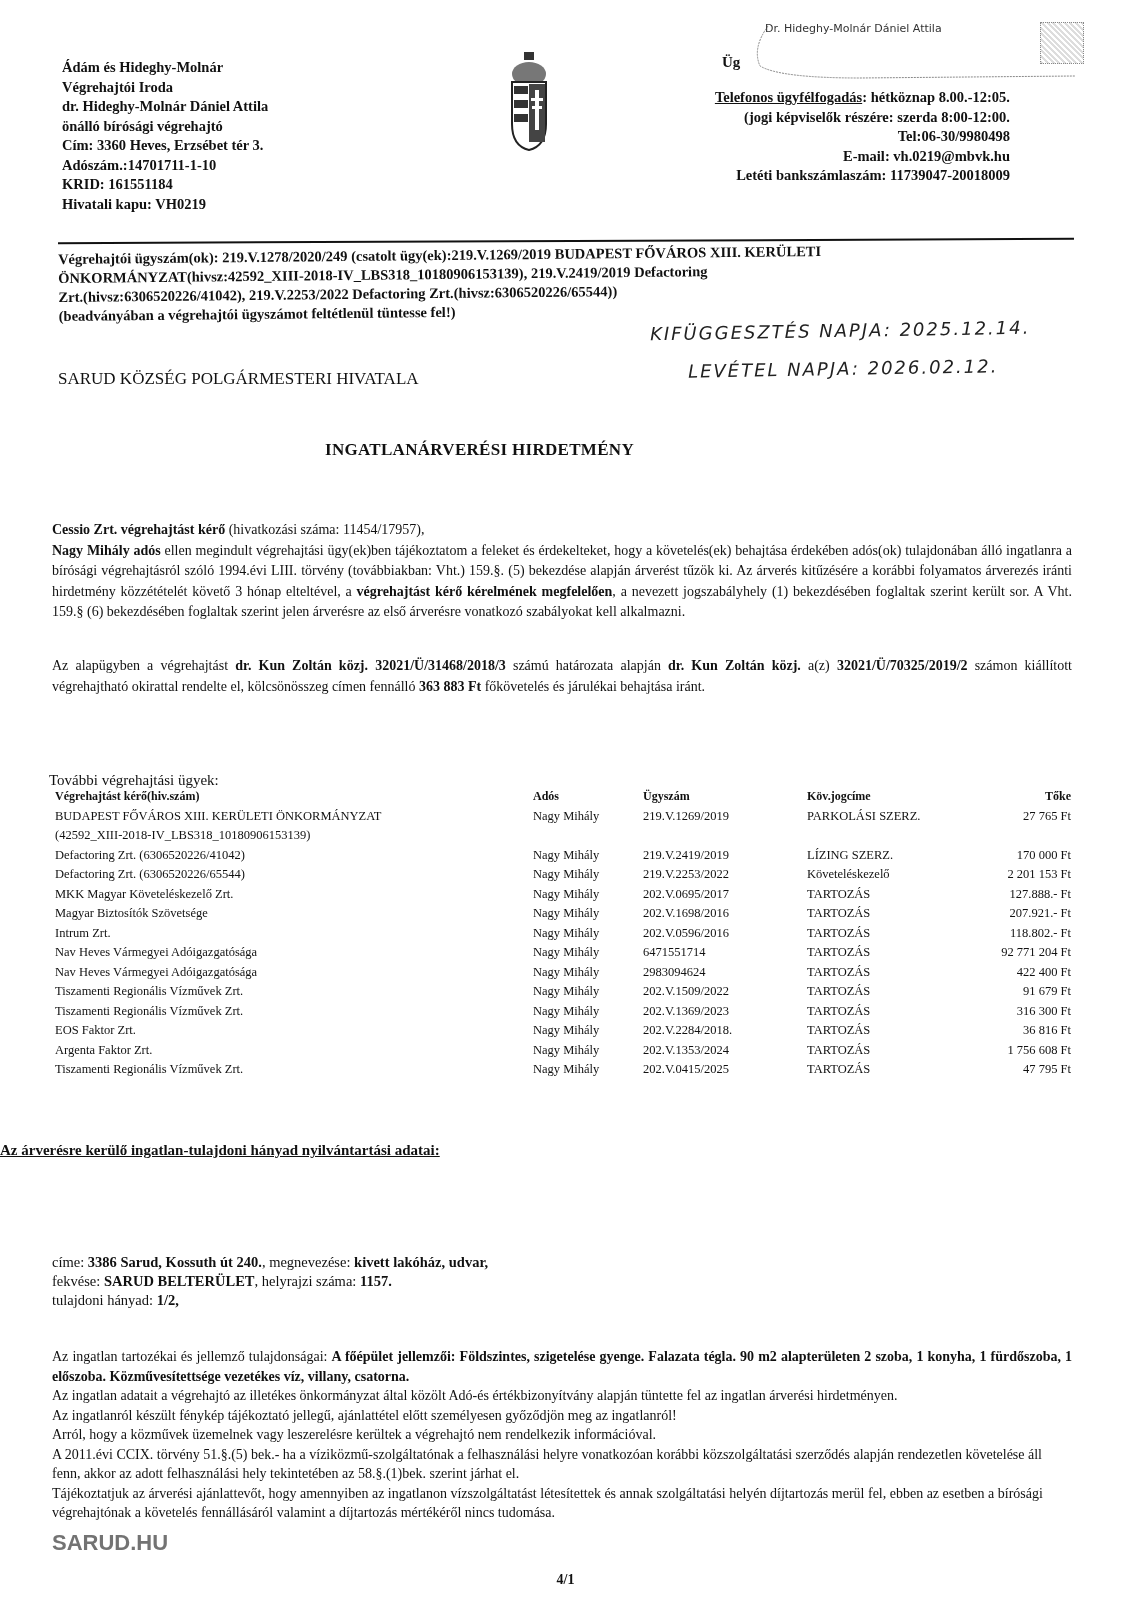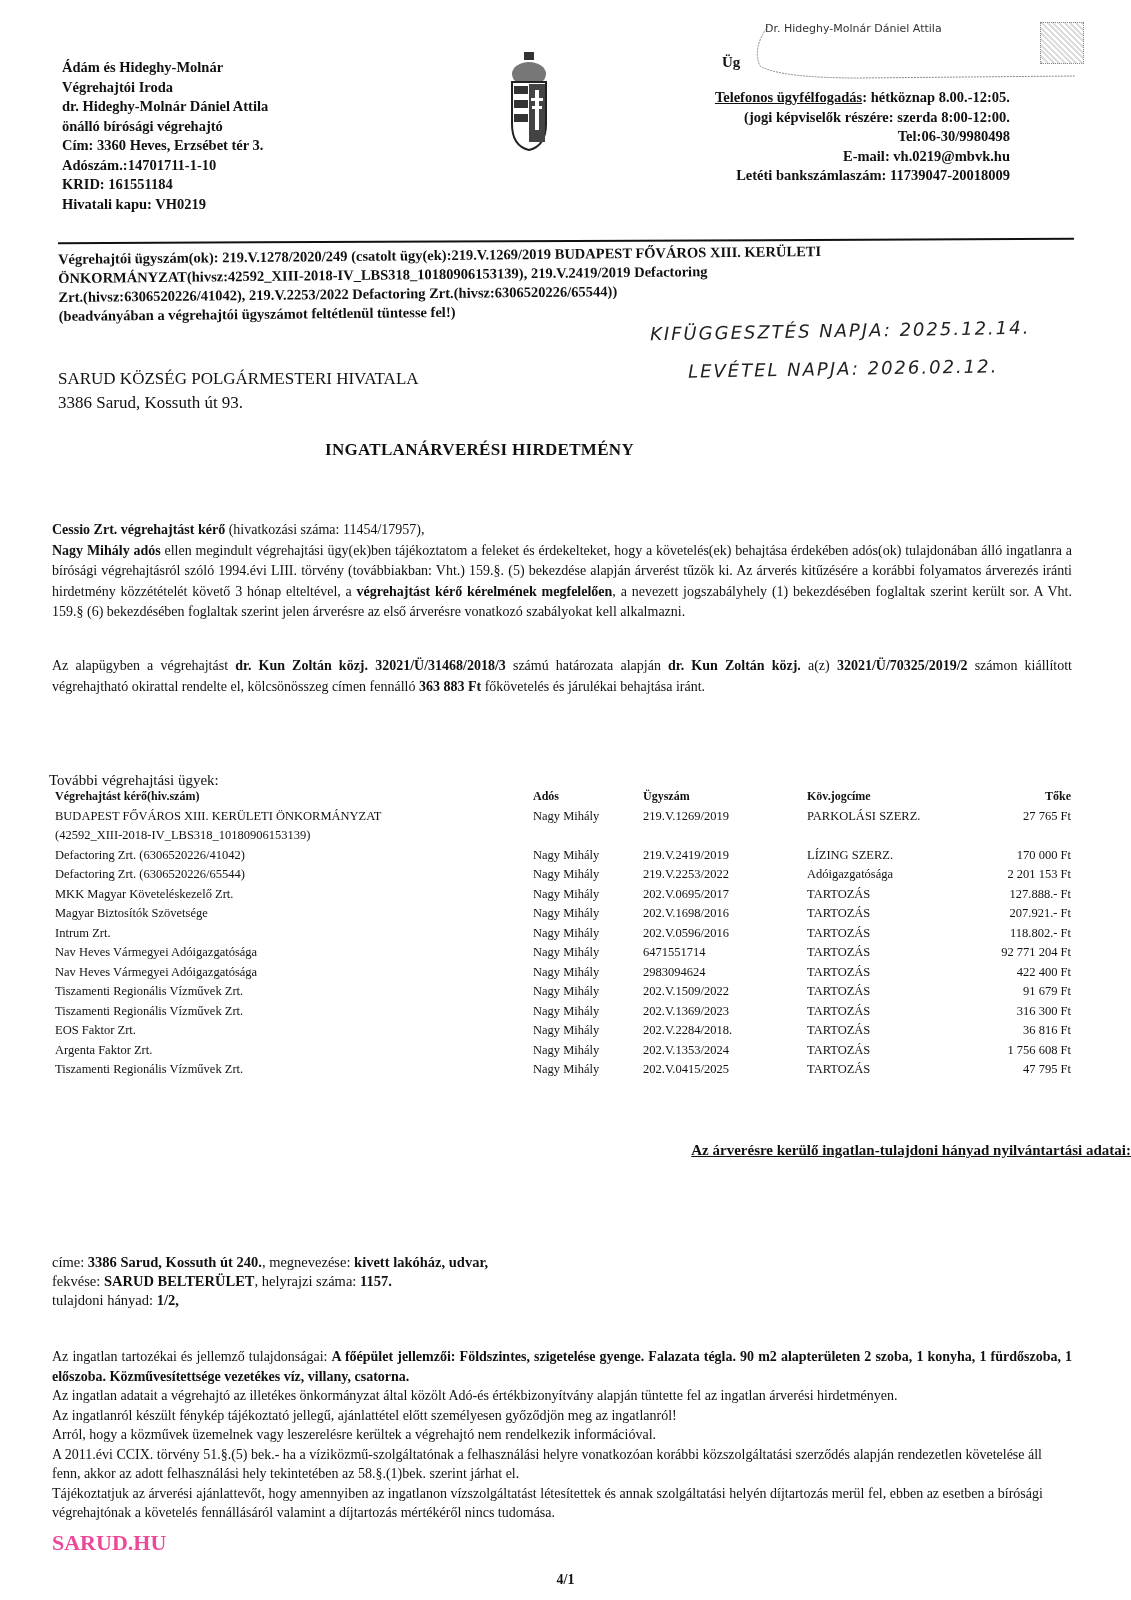--- a/index.html
+++ b/index.html
@@ -38,26 +38,26 @@
   .tbl { left: 55px; top: 789px; width: 1020px; font-size: 12.5px; }
   .tbl .row { position: relative; height: 19.5px; }
   .tbl .c1 { position: absolute; left: 0; width: 470px; }
   .tbl .c2 { position: absolute; left: 478px; width: 110px; }
   .tbl .c3 { position: absolute; left: 588px; width: 160px; }
   .tbl .c4 { position: absolute; left: 752px; width: 150px; }
   .tbl .c5 { position: absolute; left: 880px; width: 136px; text-align: right; }
   .tbl .hdr { font-weight: bold; text-decoration: underline; font-size: 12px; }
   .tbl .sub { position: absolute; left: 0; top: 19px; }
 
-  .section-title { left: 0; width: 1131px; top: 1142px; text-align: right; font-size: 15px; font-weight: bold; text-decoration: underline; }
+  .section-title { left: 0; width: 1131px; top: 1142px; text-align: left; font-size: 15px; font-weight: bold; text-decoration: underline; }
 
   .prop { left: 52px; top: 1253px; font-size: 14.5px; line-height: 19px; }
   .features { left: 52px; top: 1347px; width: 1020px; font-size: 14px; line-height: 19.5px; }
   .footer-page { left: 0; width: 1131px; top: 1572px; text-align: center; font-size: 14px; font-weight: bold; }
-  .watermark { left: 52px; top: 1530px; font-family: Liberation Serif, serif; font-size: 22px; color: #ec4899; font-weight: bold; }
+  .watermark { left: 52px; top: 1530px; font-family: Liberation Sans, sans-serif; font-size: 22px; color: #737373; font-weight: bold; }
 </style>
 </head>
 <body>
 
 <div class="abs hdr-left">
   <div>Ádám és Hideghy-Molnár</div>
   <div>Végrehajtói Iroda</div>
   <div>dr. Hideghy-Molnár Dániel Attila</div>
   <div>önálló bírósági végrehajtó</div>
   <div>Cím: 3360 Heves, Erzsébet tér 3.</div>
@@ -101,21 +101,20 @@
   <div>ÖNKORMÁNYZAT(hivsz:42592_XIII-2018-IV_LBS318_10180906153139), 219.V.2419/2019 Defactoring</div>
   <div>Zrt.(hivsz:6306520226/41042), 219.V.2253/2022 Defactoring Zrt.(hivsz:6306520226/65544))</div>
   <div>(beadványában a végrehajtói ügyszámot feltétlenül tüntesse fel!)</div>
 </div>
 
 <div class="abs hand hand1">KIFÜGGESZTÉS NAPJA: 2025.12.14.</div>
 <div class="abs hand hand2">LEVÉTEL NAPJA: 2026.02.12.</div>
 
 <div class="abs recipient">
   <div>SARUD KÖZSÉG POLGÁRMESTERI HIVATALA</div>
-  <div>3386 Sarud, Kossuth út 93.</div>
 </div>
 
 <div class="abs title">INGATLANÁRVERÉSI HIRDETMÉNY</div>
 
 <div class="abs para p1">
   <div><span class="b">Cessio Zrt. végrehajtást kérő</span><span> (hivatkozási száma: 11454/17957),</span></div>
   <div><span class="b">Nagy Mihály adós</span><span> ellen megindult végrehajtási ügy(ek)ben tájékoztatom a feleket és érdekelteket, hogy a követelés(ek) behajtása érdekében adós(ok) tulajdonában álló ingatlanra a bírósági végrehajtásról szóló 1994.évi LIII. törvény (továbbiakban: Vht.) 159.§. (5) bekezdése alapján árverést tűzök ki. Az árverés kitűzésére a korábbi folyamatos árverezés iránti hirdetmény közzétételét követő 3 hónap elteltével, a </span><span class="b">végrehajtást kérő kérelmének megfelelően</span><span>, a nevezett jogszabályhely (1) bekezdésében foglaltak szerint került sor. A Vht. 159.§ (6) bekezdésében foglaltak szerint jelen árverésre az első árverésre vonatkozó szabályokat kell alkalmazni.</span></div>
 </div>
 
 <div class="abs para p2">
@@ -144,21 +143,21 @@
         <span class="c1">Defactoring Zrt. (6306520226/41042)</span>
         <span class="c2">Nagy Mihály</span>
         <span class="c3">219.V.2419/2019</span>
         <span class="c4">LÍZING SZERZ.</span>
         <span class="c5">170 000 Ft</span>
       </div>
       <div class="row">
         <span class="c1">Defactoring Zrt. (6306520226/65544)</span>
         <span class="c2">Nagy Mihály</span>
         <span class="c3">219.V.2253/2022</span>
-        <span class="c4">Adóigazgatósága</span>
+        <span class="c4">Követeléskezelő</span>
         <span class="c5">2 201 153 Ft</span>
       </div>
       <div class="row">
         <span class="c1">MKK Magyar Követeléskezelő Zrt.</span>
         <span class="c2">Nagy Mihály</span>
         <span class="c3">202.V.0695/2017</span>
         <span class="c4">TARTOZÁS</span>
         <span class="c5">127.888.- Ft</span>
       </div>
       <div class="row">

